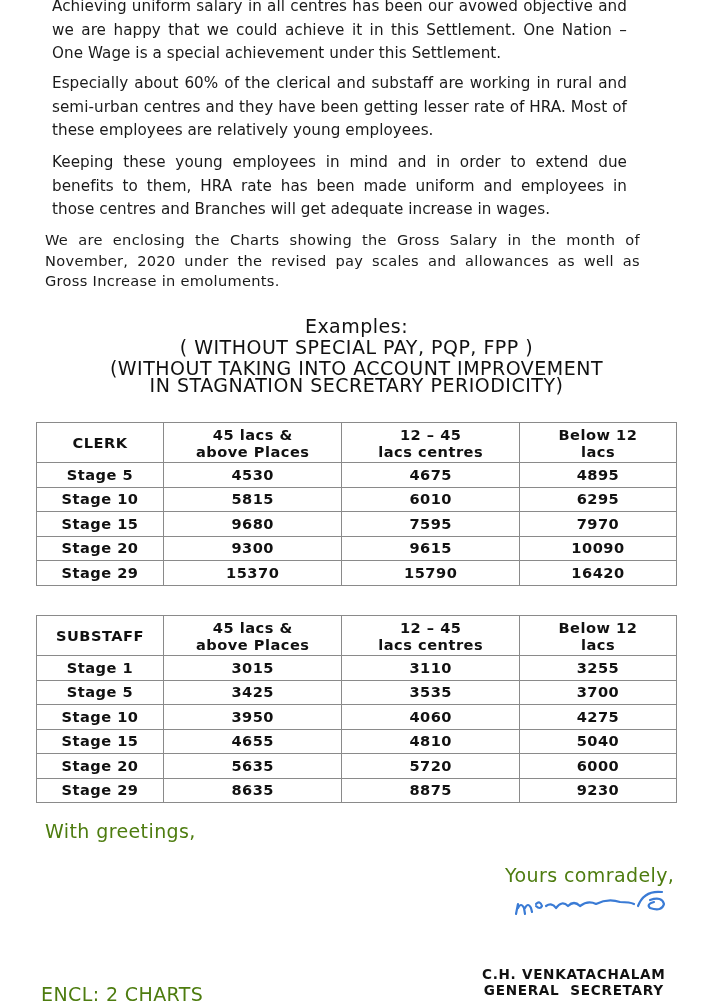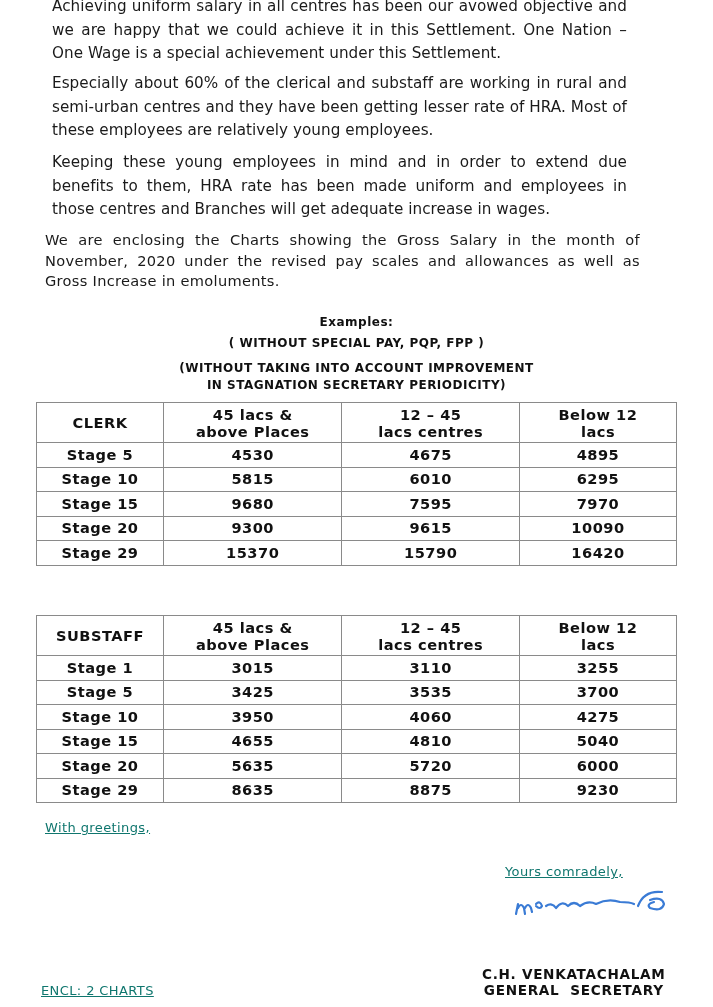--- a/index.html
+++ b/index.html
@@ -8,38 +8,38 @@
     font-family: "DejaVu Sans", sans-serif; color: #1a1a1a;
   }
   .para {
     position: absolute; font-size: 15.2px; line-height: 23.5px;
     text-align: justify; margin: 0; letter-spacing: 0.05px;
   }
   .para.indent { left: 52px; width: 575px; }
   .para.full { left: 45px; width: 595px; font-size: 14.6px; line-height: 20.5px; letter-spacing: 0.3px; }
   .bold-center {
     position: absolute; left: 0; width: 713px; text-align: center;
-    font-weight: bold; font-size: 12px; letter-spacing: 0.5px; color: #111;
+    font-weight: normal; font-size: 19px; letter-spacing: 0.5px; color: #111;
   }
   table.pay {
     position: absolute; left: 36px; width: 641px;
     border-collapse: collapse; table-layout: fixed;
     font-weight: bold; font-size: 14.6px; letter-spacing: 0.5px; color: #111;
   }
   table.pay td, table.pay th {
     border: 1.3px solid #8a8a8a; text-align: center; padding: 0;
   }
   table.pay th { font-weight: bold; line-height: 17px; height: 39px; vertical-align: middle; }
   table.pay td { height: 23.5px; line-height: 20px; }
   table.pay col.c0 { width: 118px; }
   table.pay col.c1 { width: 166px; }
   table.pay col.c2 { width: 165px; }
   table.pay col.c3 { width: 146px; }
   .plain {
-    position: absolute; font-size: 13px; letter-spacing: 0.4px; color: #0f766e; text-decoration: underline;
+    position: absolute; font-size: 19px; letter-spacing: 0.4px; color: #4d7c0f;
   }
   .sig-name {
     position: absolute; font-weight: bold; font-size: 13.6px; line-height: 16px;
     letter-spacing: 0.7px; color: #111;
   }
 </style>
 </head>
 <body>
 
 <p class="para indent" style="top:-5px;">Achieving uniform salary in all centres has been our avowed objective and we are happy that we could achieve it in this Settlement.  One Nation – One Wage is a special achievement under this Settlement.</p>
@@ -47,21 +47,21 @@
 <p class="para indent" style="top:151px;">Keeping these young employees in mind and in order to extend due benefits to them, HRA rate has been made uniform and employees in those centres and Branches will get adequate increase in wages.</p>
 <p class="para full" style="top:230px;">We are enclosing the Charts showing the Gross Salary in the month of November, 2020 under the revised pay scales and allowances as well as Gross Increase in emoluments.</p>
 
 <div class="bold-center" style="top:315px;">Examples:</div>
 <div class="bold-center" style="top:336px;">( WITHOUT SPECIAL PAY, PQP, FPP )</div>
 <div class="bold-center" style="top:360px; line-height:17px;">
   <div>(WITHOUT TAKING INTO ACCOUNT IMPROVEMENT</div>
   <div>IN STAGNATION SECRETARY PERIODICITY)</div>
 </div>
 
-<table class="pay" style="top:402px;">
+<table class="pay" style="top:422px;">
   <colgroup>
       <col class="c0">
       <col class="c1">
       <col class="c2">
       <col class="c3">
     </colgroup>
   <tbody>
       <tr>
     <th>CLERK</th>
     <th><span>45 lacs &amp;</span><br><span>above Places</span></th>

